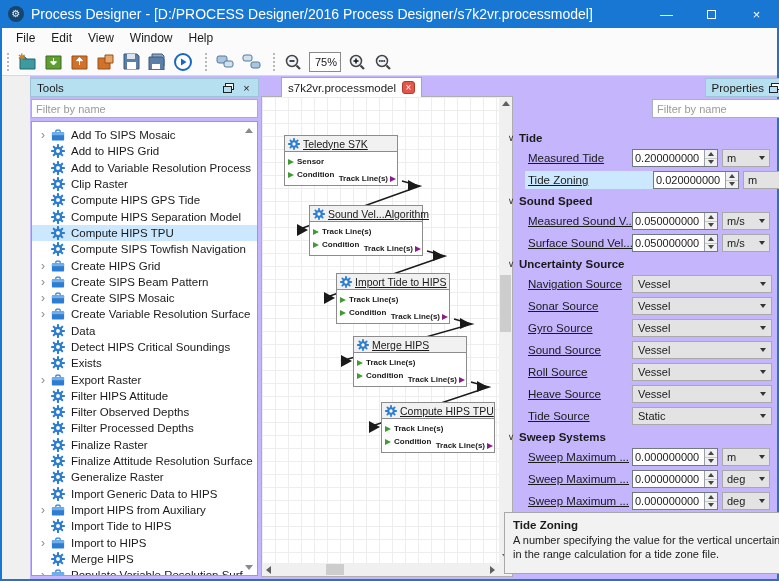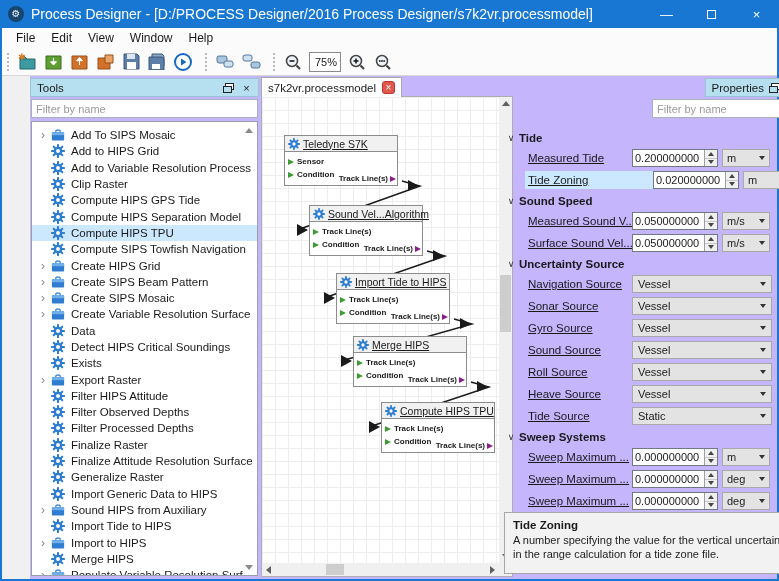--- a/index.html
+++ b/index.html
@@ -50,21 +50,21 @@
   .tree-row .expander { width:16px; text-align:center; color:#8a8a8a; font-size:12px; flex:0 0 auto; padding-left:6px;}
   .tree-row .t-icon { width:15px; height:14px; margin:0 5px 0 3px; flex:0 0 auto; }
   .tree-row.sel { background:#cce8ff; }
   .scroll-hint { position:absolute; right:4px; width:0; height:0; }
   .hint-up { top:6px; border-left:4px solid transparent; border-right:4px solid transparent; border-bottom:5px solid #8a8a8a; }
   .hint-dn { bottom:5px; border-left:4px solid transparent; border-right:4px solid transparent; border-top:5px solid #8a8a8a; }
   
   .center { position:absolute; left:231px; width:252px; top:0; bottom:2px; }
   .tabstrip { height:21px; position:relative; }
   .tabstrip .strip-line { position:absolute; left:0; right:0; bottom:0; height:1px; background:#aeaeae; }
-  .tab { position:absolute; left:0; top:1px; height:20px; background:#fff; border:1px solid #a8a8a8;
+  .tab { position:absolute; left:20px; top:1px; height:20px; background:#fff; border:1px solid #a8a8a8;
          border-bottom:none; display:flex; align-items:center; padding:0 6px; z-index:2; font-size:11.5px; }
   .tab-close { width:13px; height:13px; margin-left:6px; border-radius:3px; background:#e2574c;
                border:1px solid #b33a30; color:#fff; font-size:10px; line-height:11px; text-align:center; }
   .canvas { position:absolute; top:21px; left:0; right:0; bottom:0; background:#fff; border:1px solid #aeaeae;
             border-top:none; overflow:hidden;
             background-image:linear-gradient(#ededed 1px,transparent 1px),
                              linear-gradient(90deg,#ededed 1px,transparent 1px);
             background-size:13px 13px; }
   .conn-layer { position:absolute; left:0; top:0; width:100%; height:100%; }
   .node { position:absolute; width:114px; height:51px; background:#fff; border:1px solid #8c8c8c;text-decoration:underline; }
@@ -607,21 +607,21 @@
           </div>
           <div class="tree-row">
             <span class="expander">›</span>
             <span class="t-icon">
               <svg width="14" height="14" viewBox="0 0 16 16">
   <path d="M5.5 5V3.6c0-.6.5-1.1 1.1-1.1h2.8c.6 0 1.1.5 1.1 1.1V5" fill="none" stroke="#2e7dd1" stroke-width="1.4"></path>
   <rect x="1" y="4.8" width="14" height="9.4" rx="1" fill="#2e7dd1"></rect>
   <rect x="1" y="4.8" width="14" height="3.4" rx="1" fill="#6fb0ea"></rect>
               </svg>
             </span>
-            <span>Sound HIPS from Auxiliary</span>
+            <span>Import HIPS from Auxiliary</span>
           </div>
           <div class="tree-row">
             <span class="expander"></span>
             <span class="t-icon">
               <svg width="14" height="14" viewBox="0 0 16 16">
   <g fill="#2e7dd1">
                   <rect x="6.8" y="0" width="2.4" height="16" rx="1"></rect>
                   <rect x="0" y="6.8" width="16" height="2.4" rx="1"></rect>
   <rect x="6.8" y="0" width="2.4" height="16" rx="1" transform="rotate(45 8 8)"></rect>
   <rect x="6.8" y="0" width="2.4" height="16" rx="1" transform="rotate(-45 8 8)"></rect>

